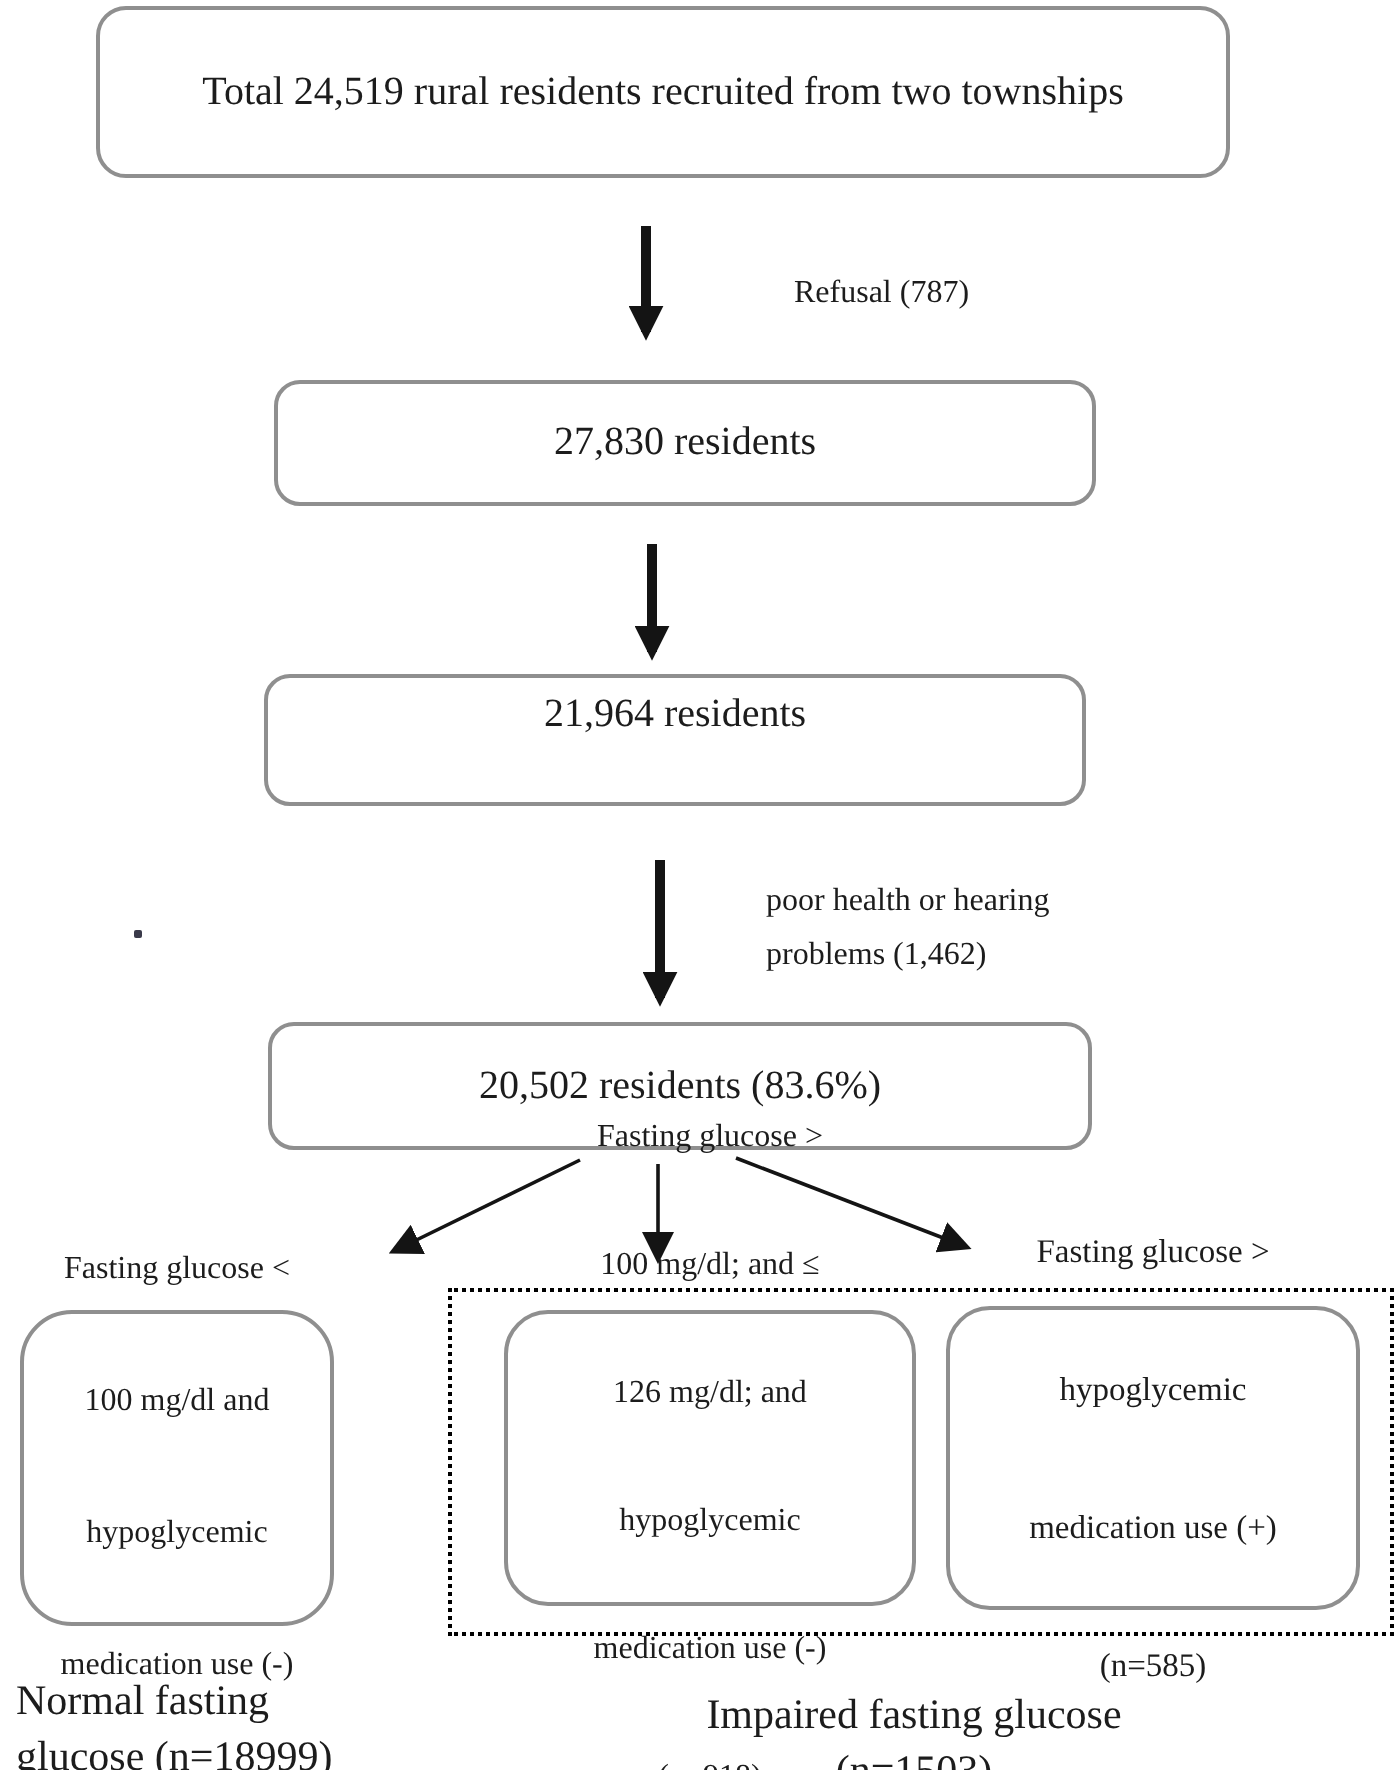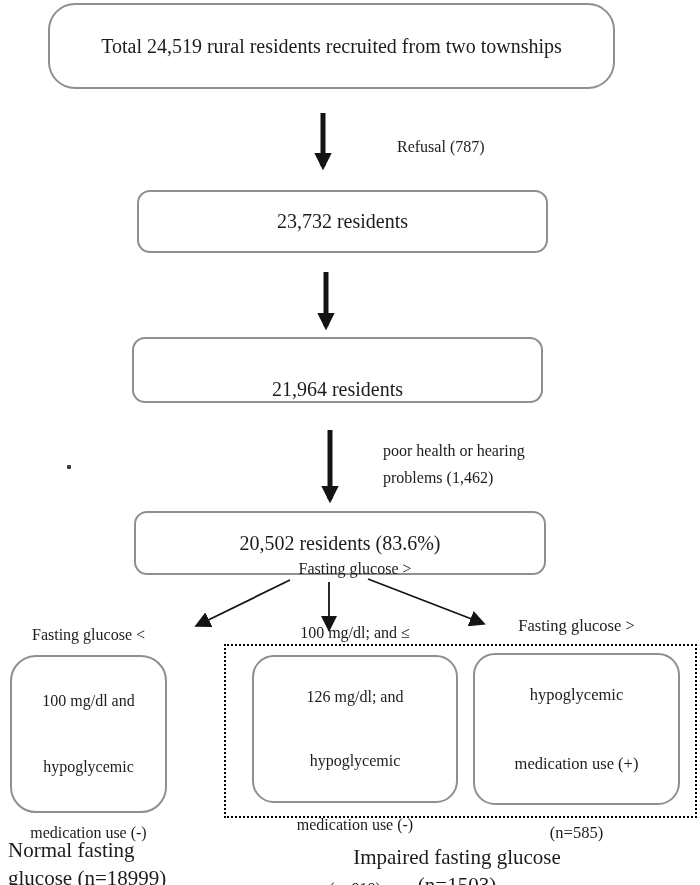--- a/index.html
+++ b/index.html
@@ -10,22 +10,22 @@
   .rbox {
     position:absolute;
     background:#ffffff;
     border:2px solid var(--box-border,#8f8f8f);
     display:flex; flex-direction:column;
     align-items:center; justify-content:center;
     text-align:center;
     color:var(--text,#1c1c1c);
   }
   .stage   { font-size:20px; border-radius:13px; }
-  .stage.top-align { justify-content:flex-end; padding-top:7px; }
-  #box-top   { left:48px;  top:3px;   width:567px; height:86px; border-radius:27px; }
+  .stage.top-align { justify-content:flex-start; padding-top:7px; }
+  #box-top   { left:48px;  top:3px;   width:567px; height:86px; border-radius:15px; }
   #box-23732 { left:137px; top:190px; width:411px; height:63px; }
   #box-21964 { left:132px; top:337px; width:411px; height:66px; }
   #box-20502 { left:134px; top:511px; width:412px; height:64px; }
 
   .outcome { font-size:16px; border-radius:26px;gap:40px; }
   #box-normal   { left:10px;  top:655px; width:157px; height:158px; line-height:26px; }
   #box-ifg-mid  { left:252px; top:655px; width:206px; height:148px; line-height:24px; border-radius:22px; }
   #box-ifg-high { left:473px; top:653px; width:207px; height:152px; line-height:29px; border-radius:22px; font-size:16.5px; }
   .line { display:block; }
 
@@ -83,21 +83,21 @@
     <line class="shaft-thin" x1="368" y1="579" x2="482" y2="623" marker-end="url(#ah-small)"></line>
   </svg>
 
   <div id="dotted-group"></div>
 
   <div class="rbox stage" id="box-top">
     <span class="line">Total 24,519 rural residents recruited from two townships</span>
   </div>
 
   <div class="rbox stage" id="box-23732">
-    <span class="line">23,732 residents</span>
+    <span class="line">27,830 residents</span>
   </div>
 
   <div class="rbox stage top-align" id="box-21964">
     <span class="line">21,964 residents</span>
   </div>
 
   <div class="rbox stage" id="box-20502">
     <span class="line">20,502 residents (83.6%)</span>
   </div>
 

